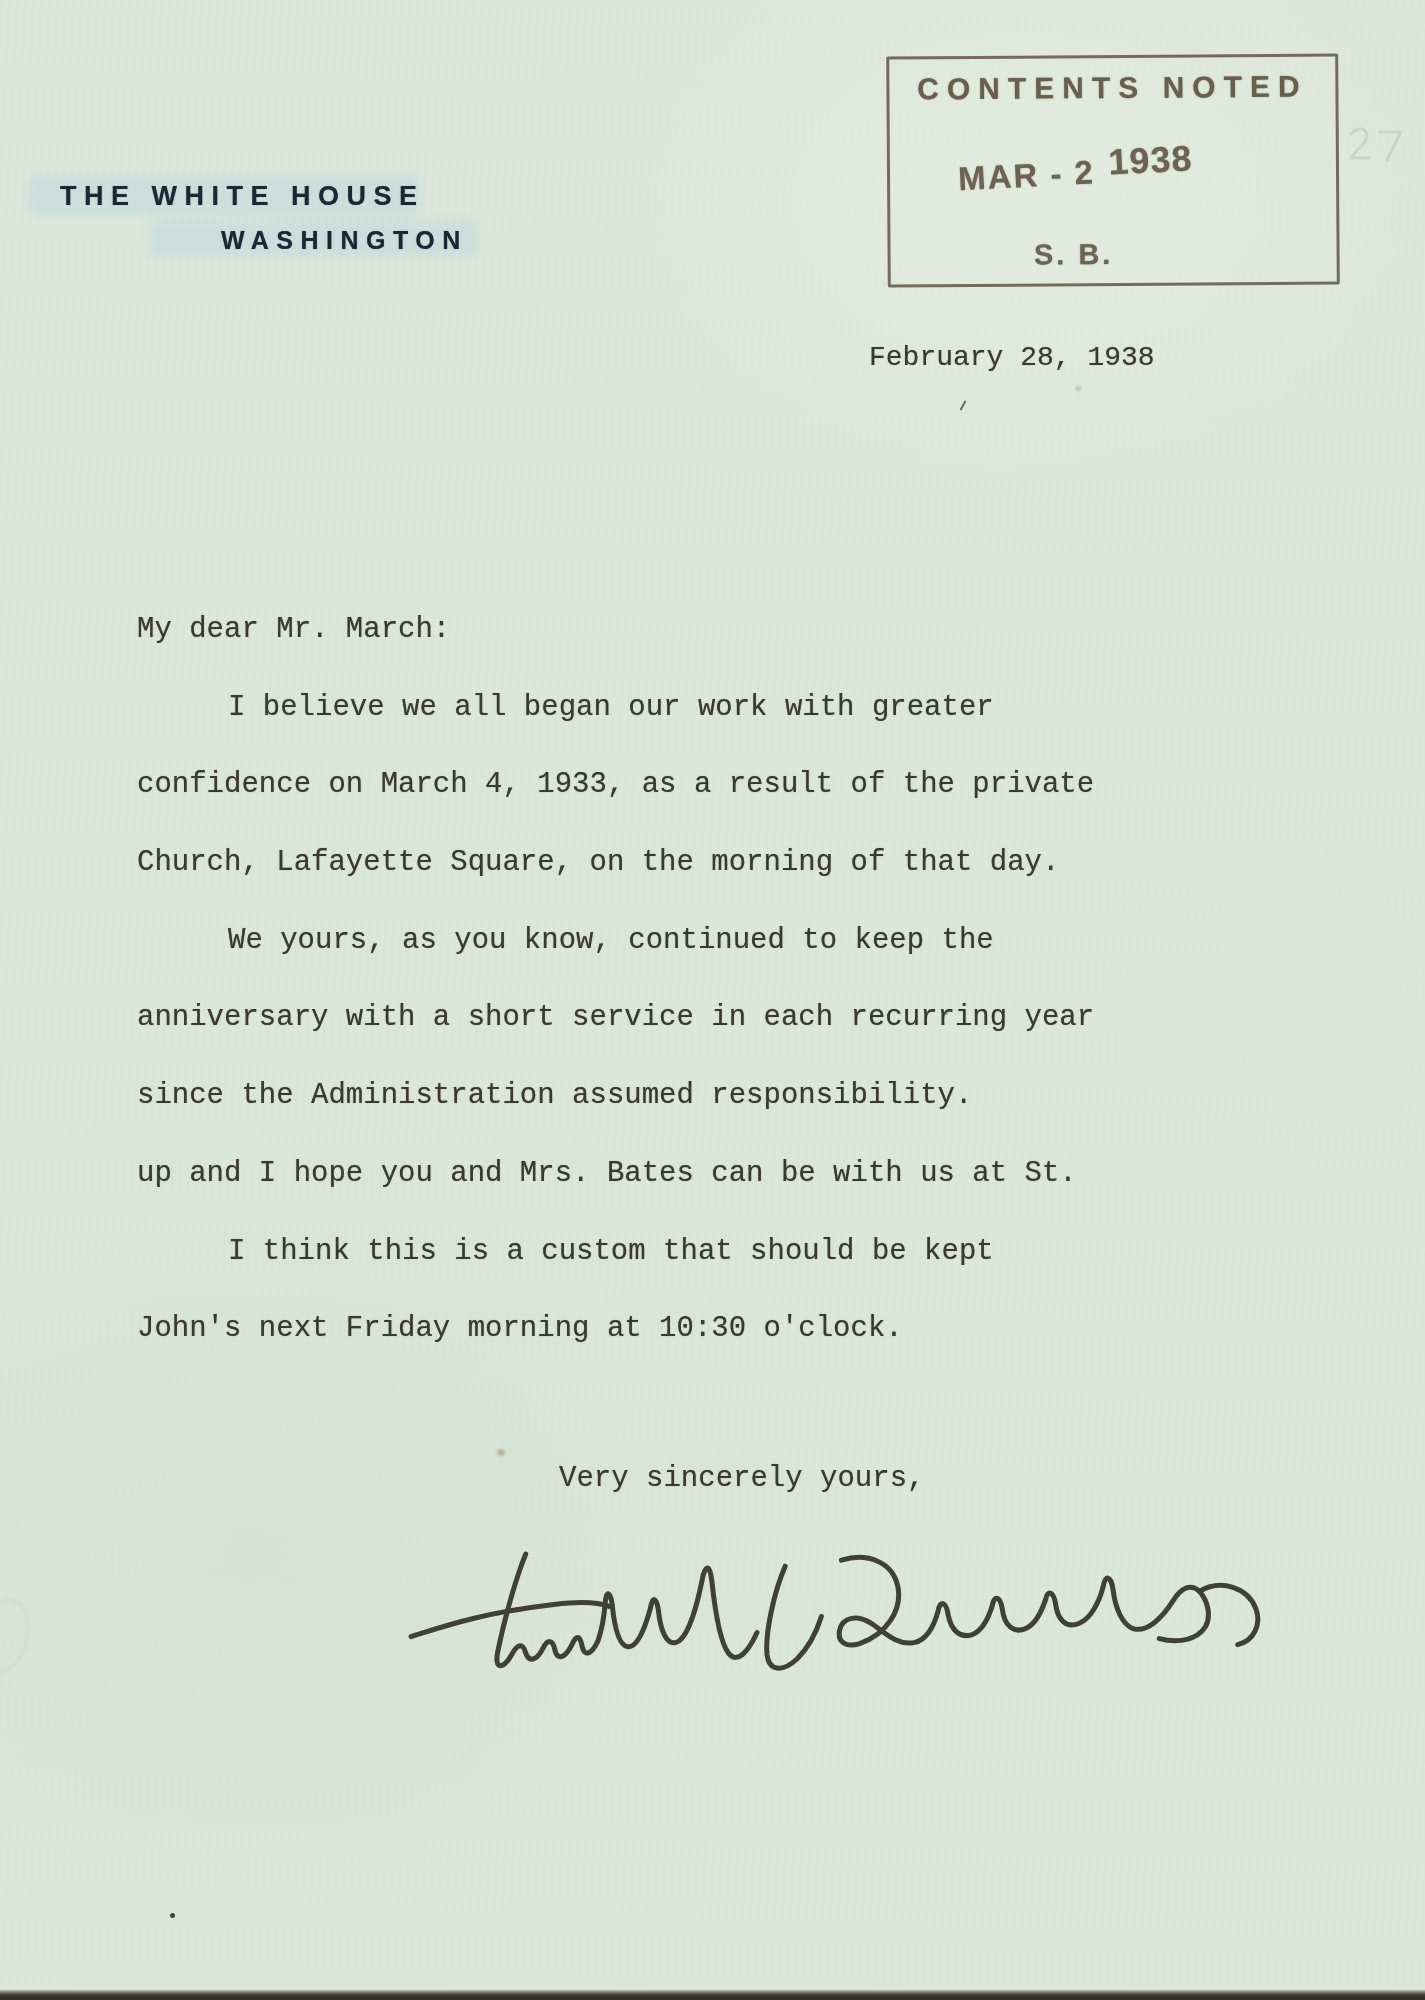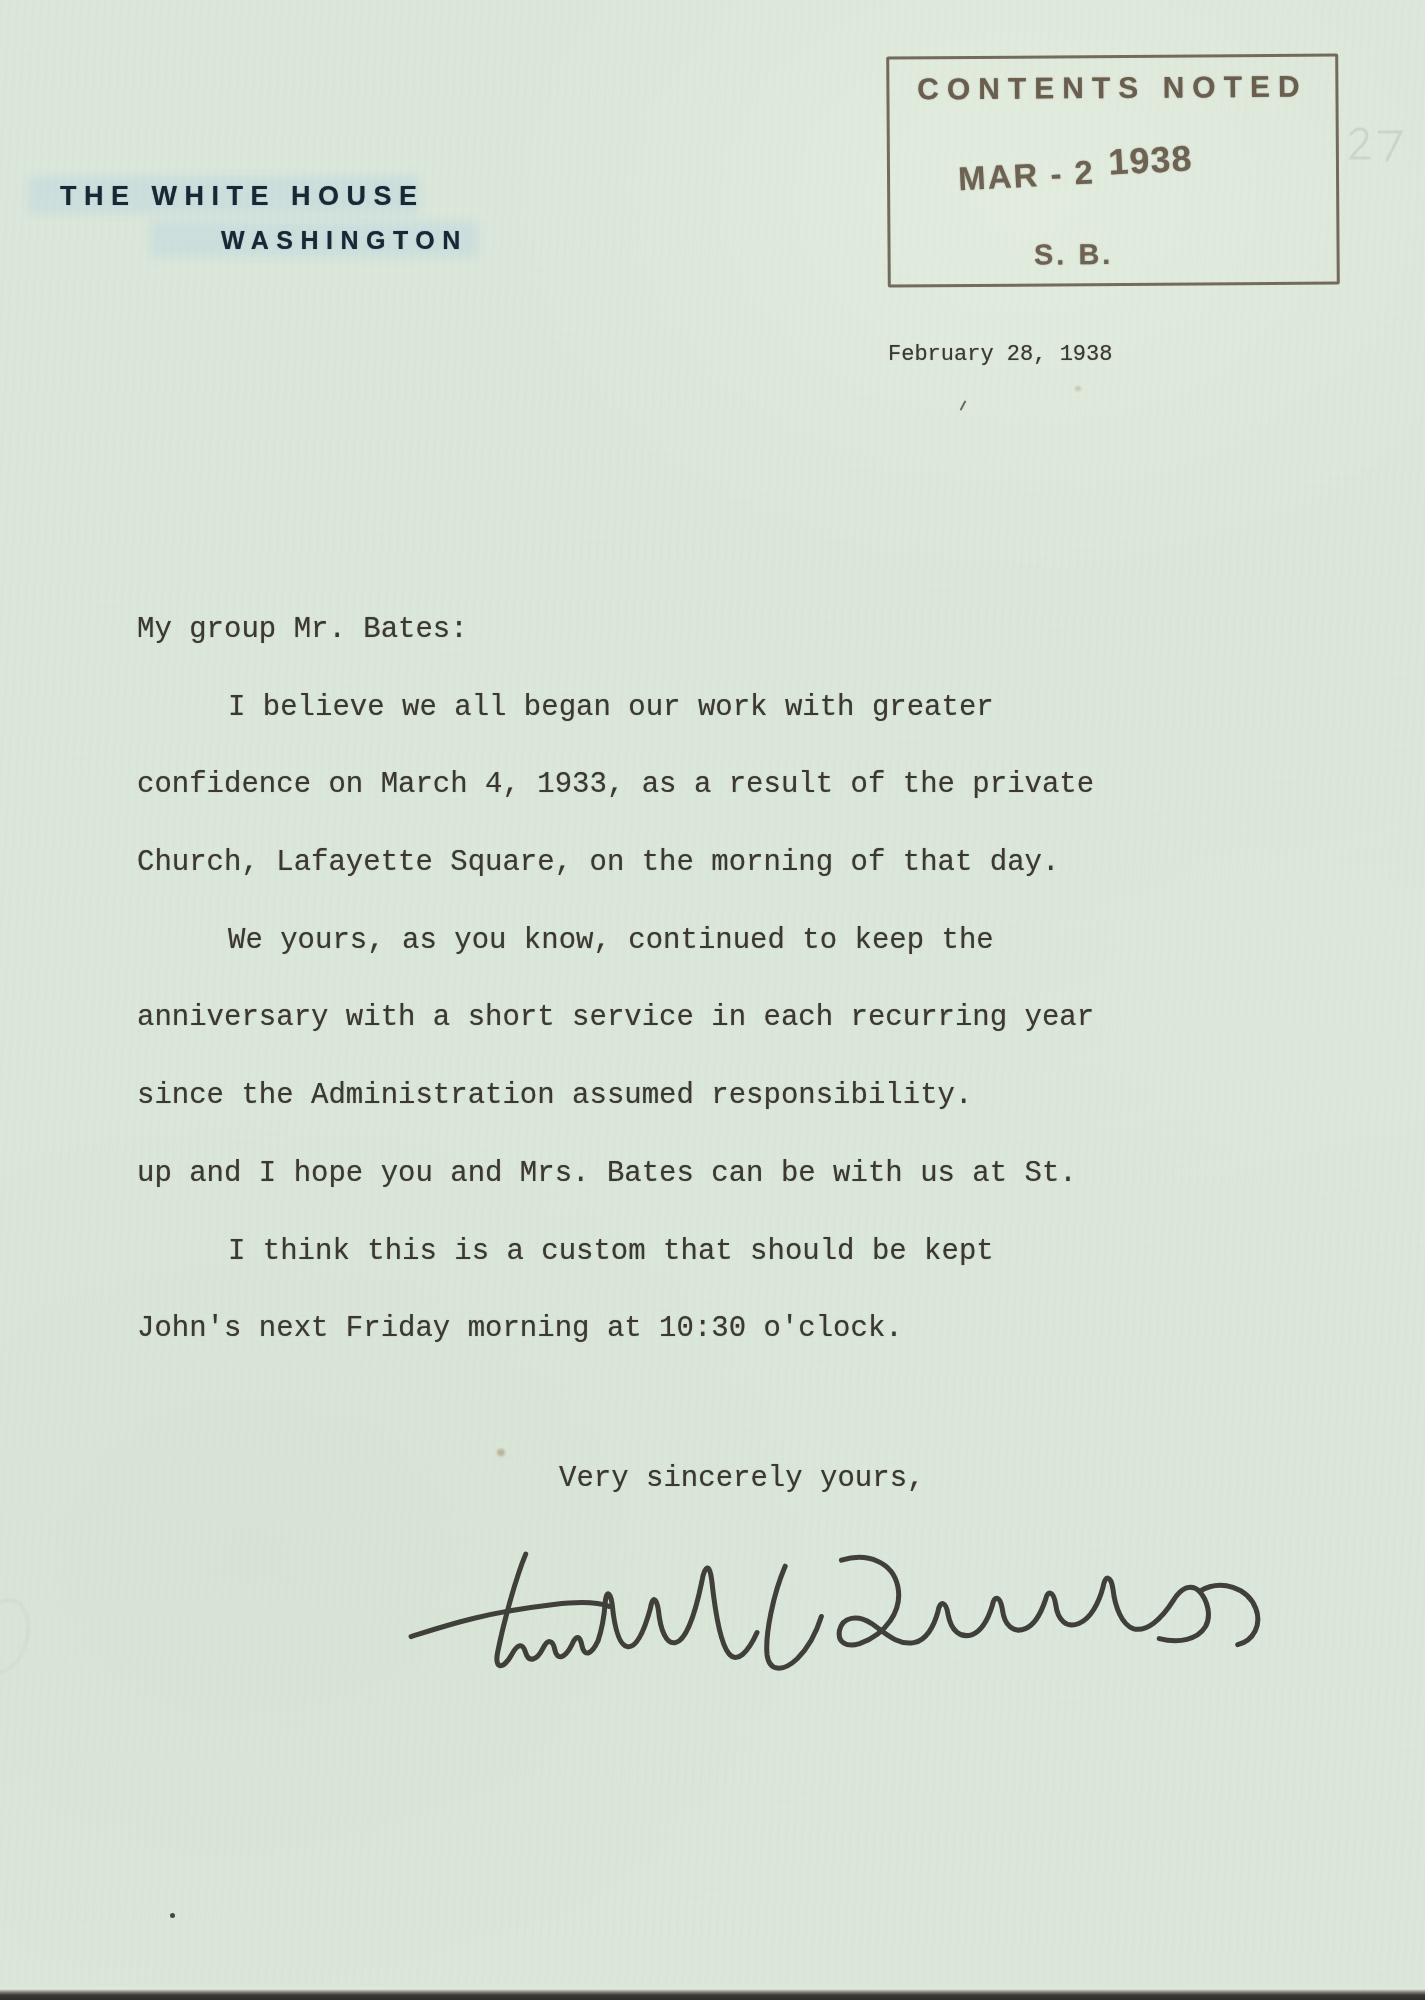--- a/index.html
+++ b/index.html
@@ -45,21 +45,21 @@
   }
   .stamp-title{font-size:30px;letter-spacing:8px;white-space:nowrap;opacity:0.88;}
   .stamp-date{
     font-size:33px;letter-spacing:2px;white-space:nowrap;opacity:0.85;
     transform:translateX(-38px) rotate(-2.5deg);
   }
   .stamp-year{display:inline-block;font-size:36px;transform:translateY(-8px);margin-left:14px;letter-spacing:1px;}
   .stamp-initials{font-size:29px;letter-spacing:3px;opacity:0.85;transform:translateX(-40px);}
   
   .dateline{
-    position:absolute;left:888px;top:342px;font-size:22px;white-space:nowrap;
+    position:absolute;left:869px;top:342px;font-size:28px;white-space:nowrap;
     text-shadow:0 0 1px rgba(59,56,48,0.55);
   }
   .body-block{position:absolute;left:137px;top:591px;}
   .tline{
     height:77.7px;line-height:77.7px;font-size:29px;white-space:nowrap;
     text-shadow:0 0 1px rgba(59,56,48,0.55);
   }
   .indent{padding-left:91px;}
   .closing{
     position:absolute;left:559px;top:1462px;font-size:29px;white-space:nowrap;
@@ -105,21 +105,21 @@
     <div class="stamp-title">CONTENTS NOTED</div>
     <div class="stamp-date">
       <span>MAR - 2</span><span class="stamp-year">1938</span>
     </div>
     <div class="stamp-initials">S. B.</div>
   </div>
 
   <div class="dateline">February 28, 1938</div>
 
   <div class="body-block">
-    <div class="tline">My group Mr. Bates:</div>
+    <div class="tline">My dear Mr. March:</div>
     <div class="tline indent">I believe we all began our work with greater</div>
     <div class="tline">confidence on March 4, 1933, as a result of the private</div>
     <div class="tline">Church, Lafayette Square, on the morning of that day.</div>
     <div class="tline indent">We yours, as you know, continued to keep the</div>
     <div class="tline">anniversary with a short service in each recurring year</div>
     <div class="tline">since the Administration assumed responsibility.</div>
     <div class="tline">up and I hope you and Mrs. Bates can be with us at St.</div>
     <div class="tline indent">I think this is a custom that should be kept</div>
     <div class="tline">John's next Friday morning at 10:30 o'clock.</div>
   </div>

